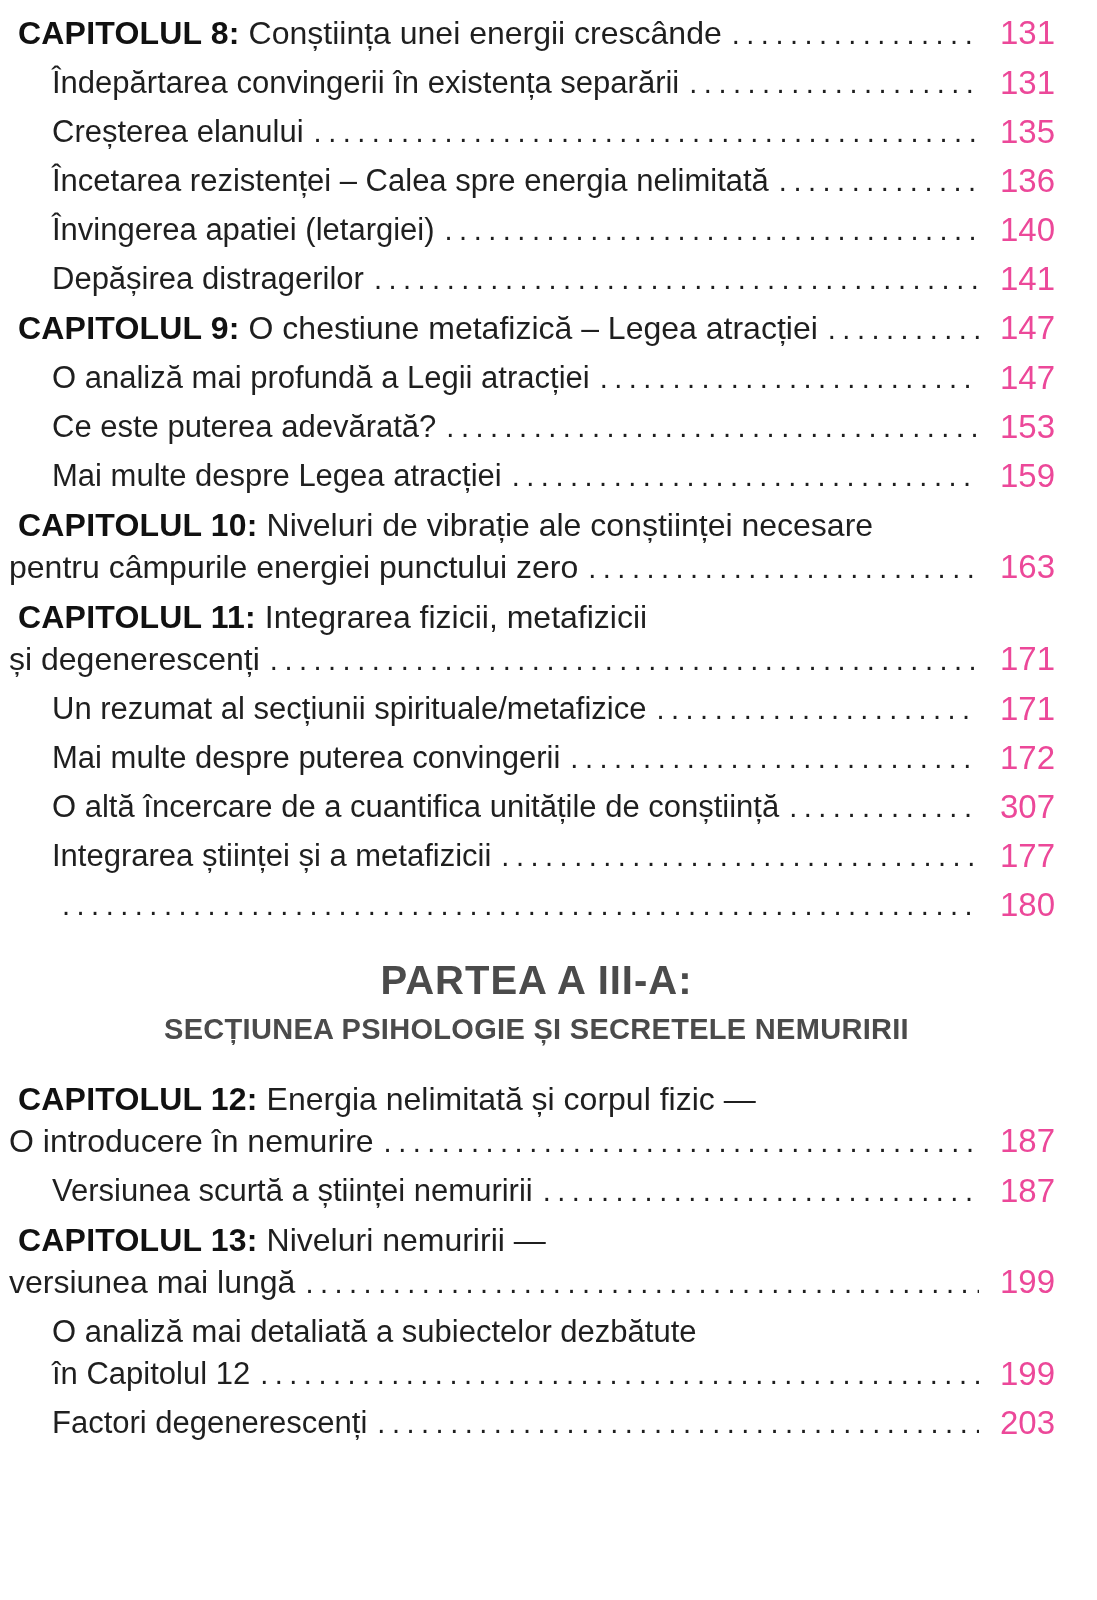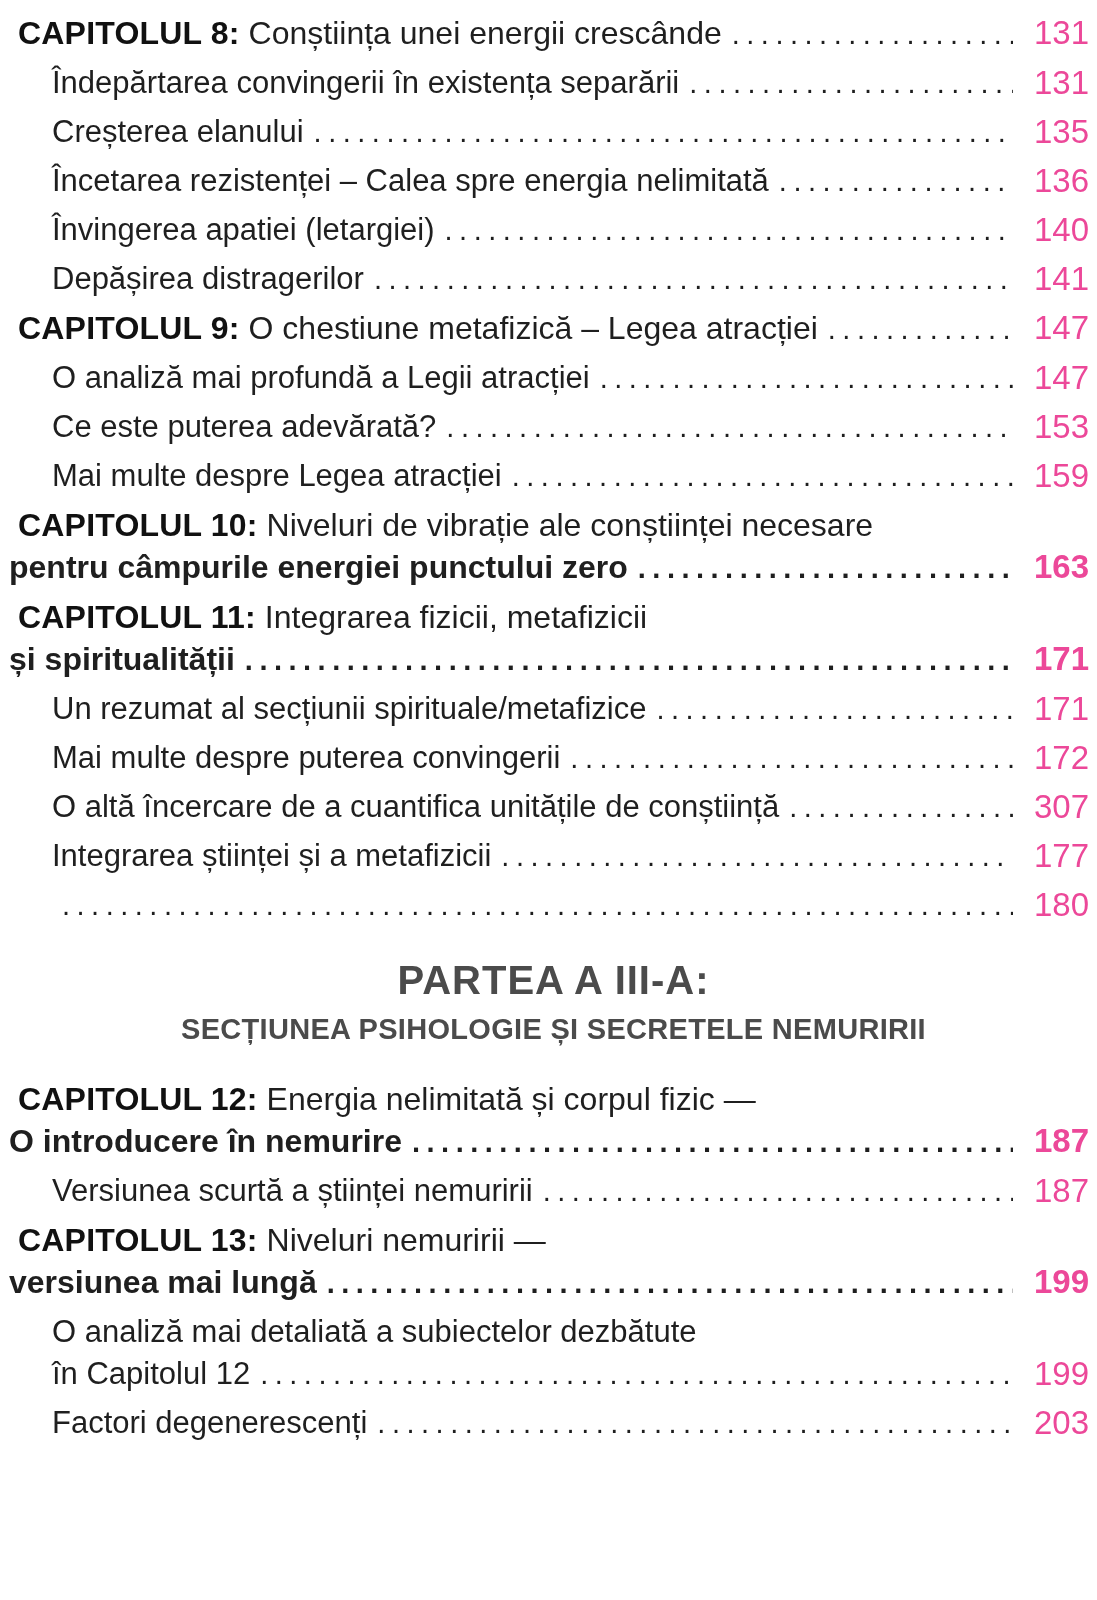--- a/index.html
+++ b/index.html
@@ -2,37 +2,37 @@
 <html><head>
 <meta charset="utf-8">
 <style>
   html, body { margin: 0; padding: 0; background: #ffffff; }
   .page-wrap {
     position: relative;
     width: 1097px;
     height: 1600px;
     box-sizing: border-box;
     background: #ffffff;
-    padding: 12px 8px 0 18px;
+    padding: 12px 42px 0 18px;
     overflow: hidden;
     font-family: "Liberation Sans", "DejaVu Sans", sans-serif;
     color: #1f1f1f;
   }
   .entry { margin-bottom: 7px; }
   .entry.chapter { }
   .entry.chapter:first-child { margin-top: 0; }
   .row {
     display: flex;
     align-items: baseline;
     font-size: 31px;
     line-height: 42px;
   }
   .chapter .row { font-size: 32px; }
   .sub .row { margin-left: 34px; align-items: flex-end; }
-  .chapter .row.outdent { margin-left: -9px; font-weight: bold; }
+  .chapter .row.outdent { margin-left: -9px; }
   .text { white-space: nowrap; }
   .label { font-weight: 700; color: #111111; letter-spacing: 0.2px; }
   .leader {
     flex: 1 1 auto;
     overflow: hidden;
     white-space: nowrap;
     margin: 0 12px 0 10px;
     min-width: 24px;
   }
   .leader::after {
@@ -152,21 +152,21 @@
       <span class="leader"></span>
       <span class="page-num">163</span>
     </div>
   </div>
 
   <div class="entry chapter">
     <div class="row">
       <span class="text"><b class="label">CAPITOLUL 11:</b> <span>Integrarea fizicii, metafizicii</span></span>
     </div>
     <div class="row outdent">
-      <span class="text">și spiritualității</span>
+      <span class="text">și degenerescenți</span>
       <span class="leader"></span>
       <span class="page-num">171</span>
     </div>
   </div>
 
   <div class="entry sub">
     <div class="row">
       <span class="text">Un rezumat al secțiunii spirituale/metafizice</span>
       <span class="leader"></span>
       <span class="page-num">171</span>

